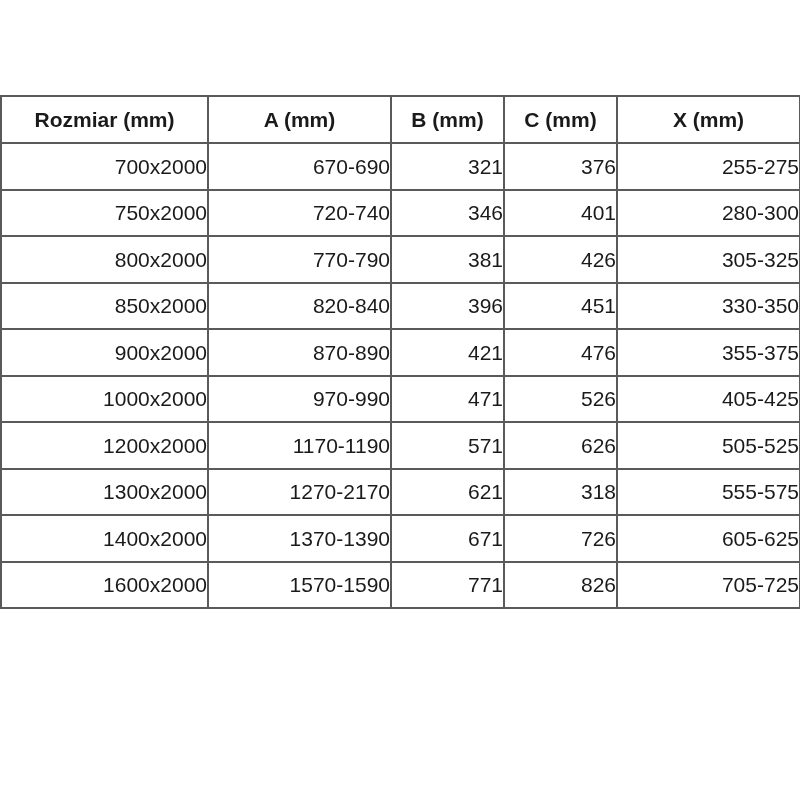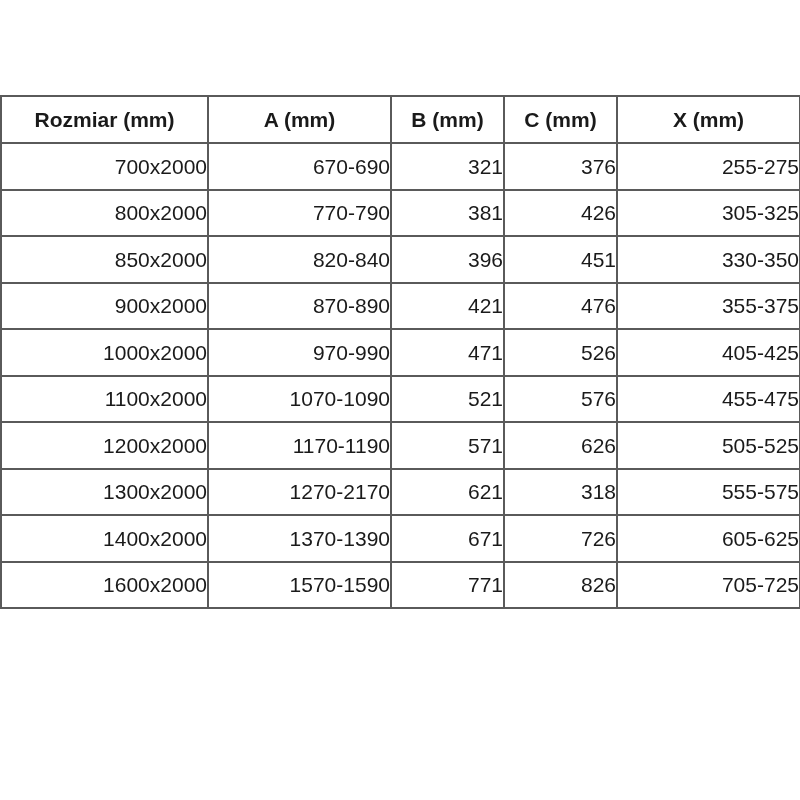--- a/index.html
+++ b/index.html
@@ -70,20 +70,27 @@
     </thead>
     <tbody>
         <tr>
           <td>700x2000</td>
           <td>670-690</td>
           <td>321</td>
           <td>376</td>
           <td>255-275</td>
         </tr>
         <tr>
+          <td>750x2000</td>
+          <td>720-740</td>
+          <td>346</td>
+          <td>401</td>
+          <td>280-300</td>
+        </tr>
+        <tr>
           <td>800x2000</td>
           <td>770-790</td>
           <td>381</td>
           <td>426</td>
           <td>305-325</td>
         </tr>
         <tr>
           <td>850x2000</td>
           <td>820-840</td>
           <td>396</td>
@@ -96,27 +103,20 @@
           <td>421</td>
           <td>476</td>
           <td>355-375</td>
         </tr>
         <tr>
           <td>1000x2000</td>
           <td>970-990</td>
           <td>471</td>
           <td>526</td>
           <td>405-425</td>
-        </tr>
-        <tr>
-          <td>1100x2000</td>
-          <td>1070-1090</td>
-          <td>521</td>
-          <td>576</td>
-          <td>455-475</td>
         </tr>
         <tr>
           <td>1200x2000</td>
           <td>1170-1190</td>
           <td>571</td>
           <td>626</td>
           <td>505-525</td>
         </tr>
         <tr>
           <td>1300x2000</td>

